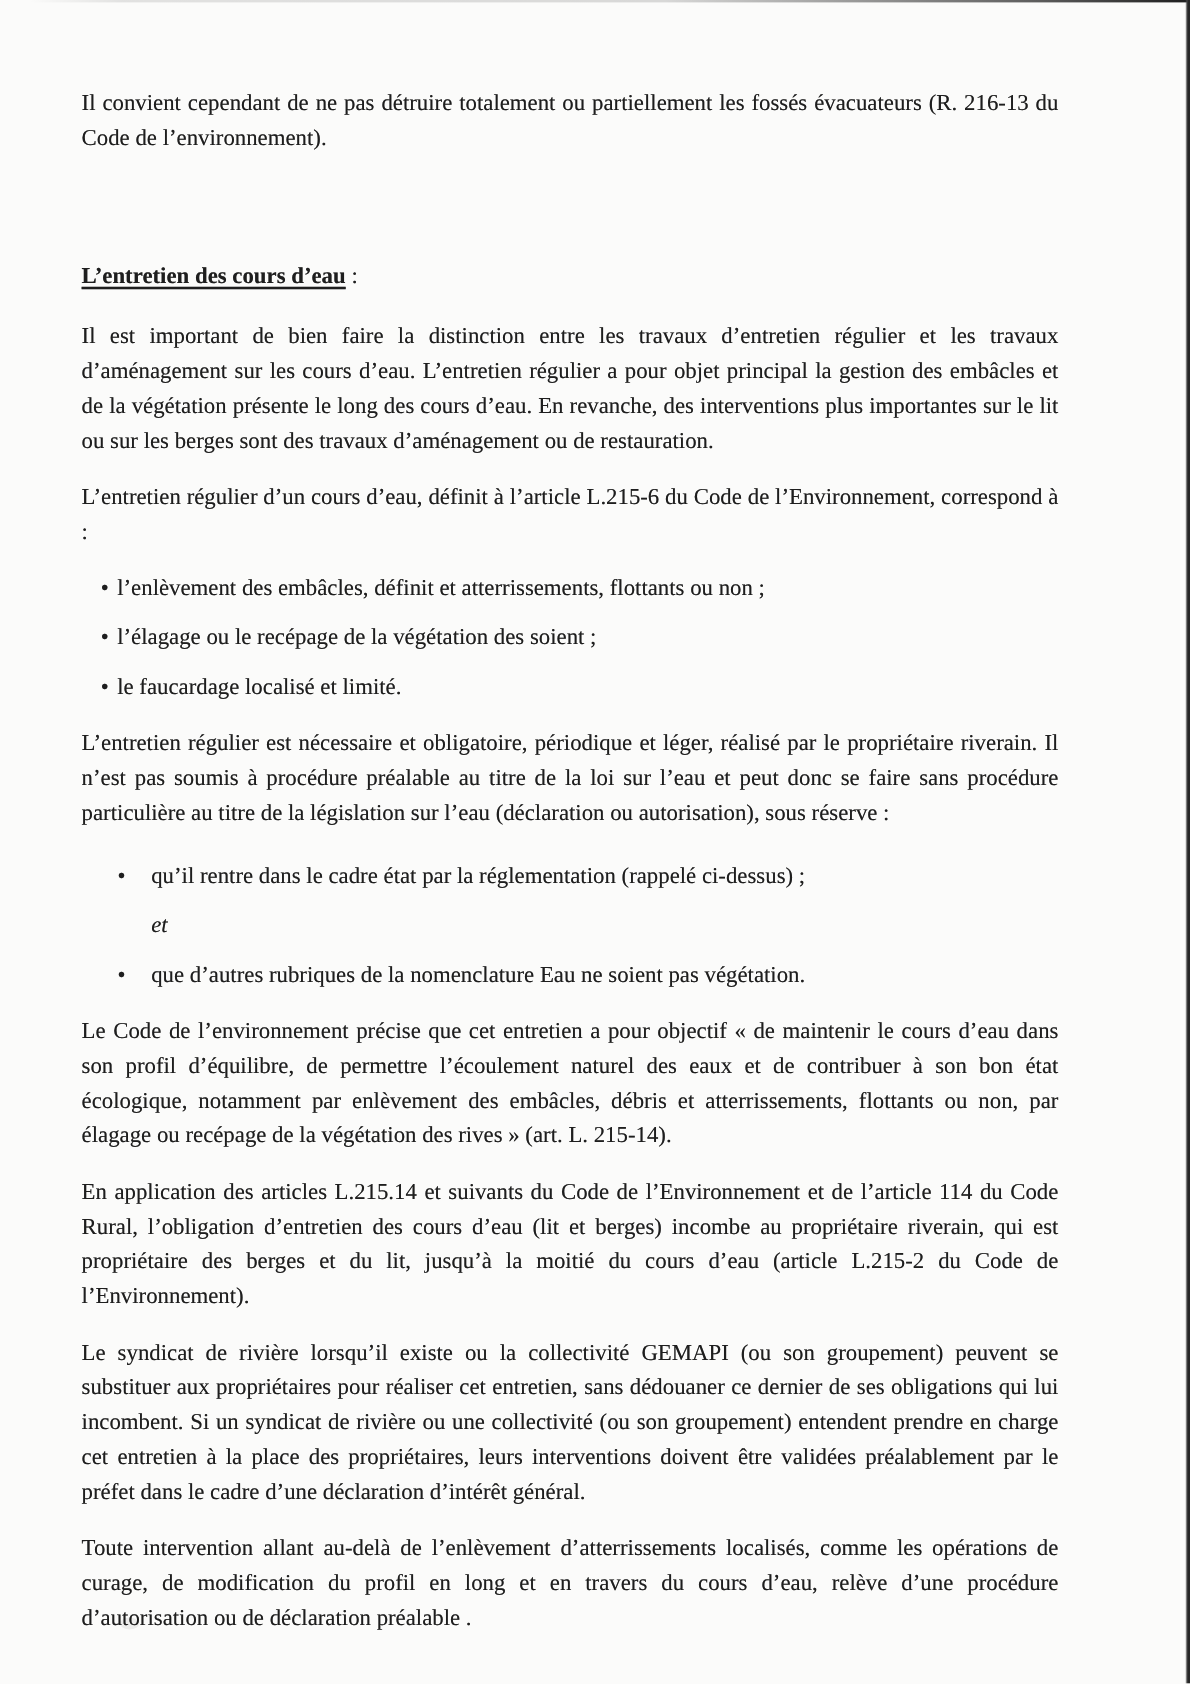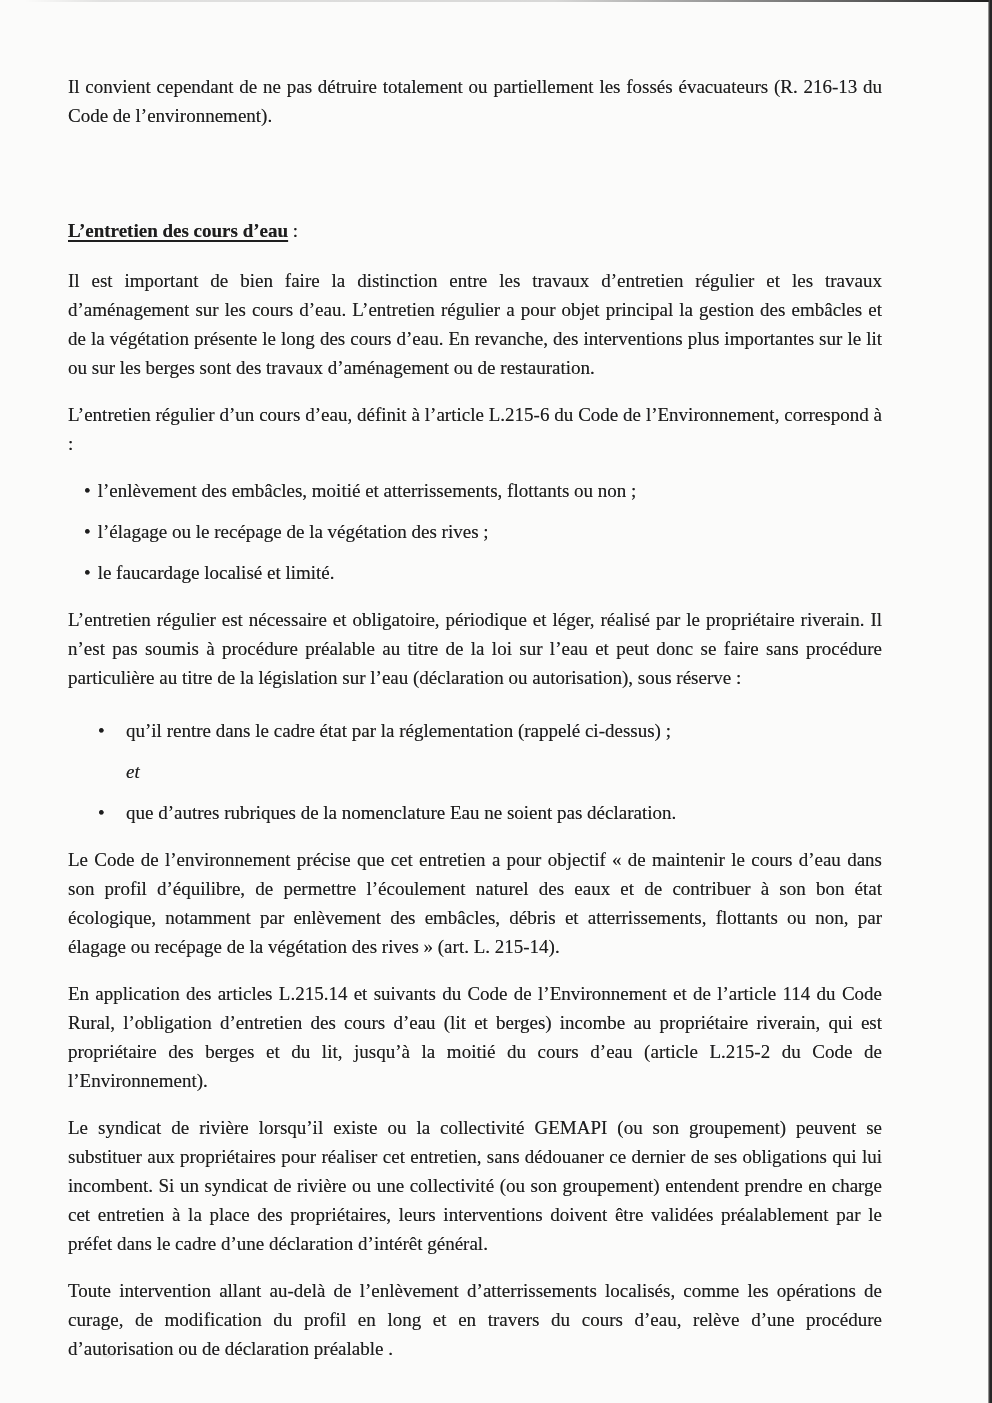--- a/index.html
+++ b/index.html
@@ -76,43 +76,43 @@
 
     <p class="heading"><span class="underline">L’entretien des cours d’eau</span><span> :</span></p>
 
     <p>Il est important de bien faire la distinction entre les travaux d’entretien régulier et les travaux d’aménagement sur les cours d’eau. L’entretien régulier a pour objet principal la gestion des embâcles et de la végétation présente le long des cours d’eau. En revanche, des interventions plus importantes sur le lit ou sur les berges sont des travaux d’aménagement ou de restauration.</p>
 
     <p>L’entretien régulier d’un cours d’eau, définit à l’article L.215-6 du Code de l’Environnement, correspond à :</p>
 
     <div class="list list-tight">
       <div class="li">
         <span class="bullet">•</span>
-        <span class="li-text">l’enlèvement des embâcles, moitié et atterrissements, flottants ou non ;</span>
+        <span class="li-text">l’enlèvement des embâcles, définit et atterrissements, flottants ou non ;</span>
       </div>
       <div class="li">
         <span class="bullet">•</span>
-        <span class="li-text">l’élagage ou le recépage de la végétation des rives ;</span>
+        <span class="li-text">l’élagage ou le recépage de la végétation des soient ;</span>
       </div>
       <div class="li">
         <span class="bullet">•</span>
         <span class="li-text">le faucardage localisé et limité.</span>
       </div>
     </div>
 
     <p>L’entretien régulier est nécessaire et obligatoire, périodique et léger, réalisé par le propriétaire riverain. Il n’est pas soumis à procédure préalable au titre de la loi sur l’eau et peut donc se faire sans procédure particulière au titre de la législation sur l’eau (déclaration ou autorisation), sous réserve :</p>
 
     <div class="list list-wide">
       <div class="li">
         <span class="bullet">•</span>
         <span class="li-text">qu’il rentre dans le cadre état par la réglementation (rappelé ci-dessus) ;</span>
       </div>
       <div class="connector">et</div>
       <div class="li">
         <span class="bullet">•</span>
-        <span class="li-text">que d’autres rubriques de la nomenclature Eau ne soient pas déclaration.</span>
+        <span class="li-text">que d’autres rubriques de la nomenclature Eau ne soient pas végétation.</span>
       </div>
     </div>
 
     <p>Le Code de l’environnement précise que cet entretien a pour objectif « de maintenir le cours d’eau dans son profil d’équilibre, de permettre l’écoulement naturel des eaux et de contribuer à son bon état écologique, notamment par enlèvement des embâcles, débris et atterrissements, flottants ou non, par élagage ou recépage de la végétation des rives » (art. L. 215-14).</p>
 
     <p>En application des articles L.215.14 et suivants du Code de l’Environnement et de l’article 114 du Code Rural, l’obligation d’entretien des cours d’eau (lit et berges) incombe au propriétaire riverain, qui est propriétaire des berges et du lit, jusqu’à la moitié du cours d’eau (article L.215-2 du Code de l’Environnement).</p>
 
     <p>Le syndicat de rivière lorsqu’il existe ou la collectivité GEMAPI (ou son groupement) peuvent se substituer aux propriétaires pour réaliser cet entretien, sans dédouaner ce dernier de ses obligations qui lui incombent. Si un syndicat de rivière ou une collectivité (ou son groupement) entendent prendre en charge cet entretien à la place des propriétaires, leurs interventions doivent être validées préalablement par le préfet dans le cadre d’une déclaration d’intérêt général.</p>
 
     <p>Toute intervention allant au-delà de l’enlèvement d’atterrissements localisés, comme les opérations de curage, de modification du profil en long et en travers du cours d’eau, relève d’une procédure d’autorisation ou de déclaration préalable .</p>

